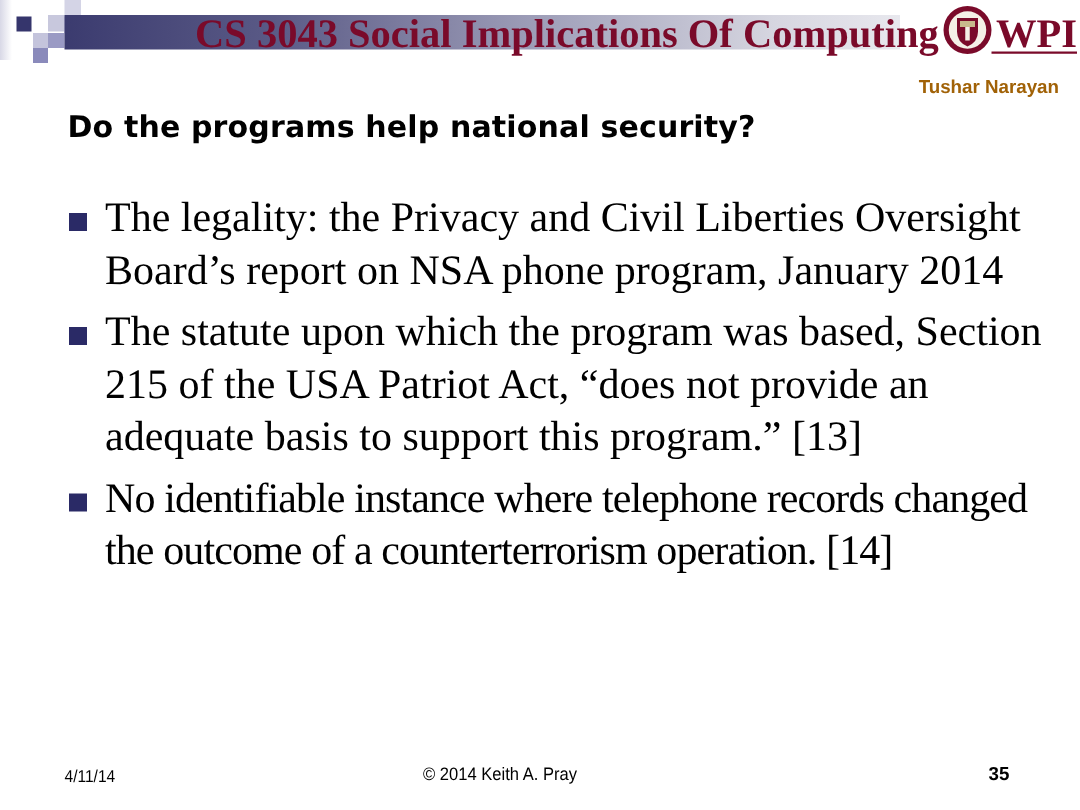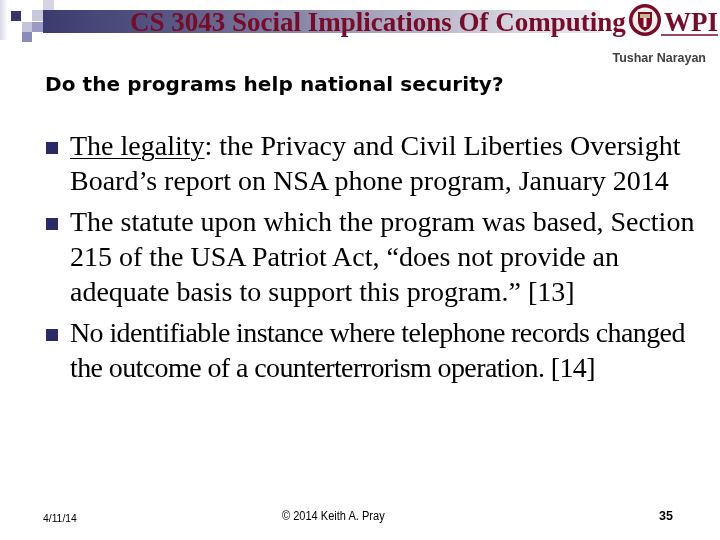--- a/index.html
+++ b/index.html
@@ -4,26 +4,26 @@
 <style>
   html, body { margin: 0; padding: 0; }
   body { width: 720px; height: 540px; background: #ffffff; position: relative; overflow: hidden; font-family: "Liberation Serif", serif; }
   .deco { position: absolute; }
   .sq { position: absolute; }
   .header-bar { position: absolute; left: 43px; top: 10px; width: 557px; height: 23px;
     background: linear-gradient(to right, #3b3b6f 0%, #5a5a86 25%, #9b9bb6 55%, #d6d6e0 85%, #e8e8ee 100%); }
   .course-title { position: absolute; left: 130px; top: 6px; width: 470px; text-align: left;
     font-family: "Liberation Serif", serif; font-weight: bold; font-size: 27px; color: #7a0a2a; line-height: 32px; white-space: nowrap; }
   .logo { position: absolute; left: 628px; top: 2px; width: 90px; height: 38px; }
-  .author { position: absolute; right: 14px; top: 51px; font-family: "Liberation Sans", sans-serif; font-weight: bold; font-size: 12.5px; color: #404040; text-align: center; }
+  .author { position: absolute; right: 14px; top: 51px; font-family: "Liberation Sans", sans-serif; font-weight: bold; font-size: 12.5px; color: #a16207; text-align: center; }
   .slide-title { position: absolute; left: 45px; top: 72px; font-family: "DejaVu Sans", sans-serif; font-weight: bold; font-size: 20px; color: #000; white-space: nowrap; letter-spacing: 0.1px; }
   .bullets { position: absolute; left: 44px; top: 128px; width: 660px; margin: 0; padding: 0; list-style: none; }
   .bullet { position: relative; padding-left: 26px; font-family: "Liberation Serif", serif; font-size: 28px; line-height: 35px; color: #000; margin-bottom: 6px; }
   .bullet .marker { position: absolute; left: 2px; top: 14px; width: 12px; height: 12px; background: #2a2a66; }
-  .bullet .label { text-decoration: underline; text-decoration-thickness: 1px; text-underline-offset: 3px; text-align: right; }
+  .bullet .label { text-decoration-thickness: 1px; text-underline-offset: 3px; text-align: right; }
   .footer-date { position: absolute; left: 43px; top: 512px; font-family: "Liberation Sans", sans-serif; font-size: 11.5px; color: #000; transform: scaleX(0.9); transform-origin: left; }
   .footer-copy { position: absolute; left: 282px; top: 509px; font-family: "Liberation Sans", sans-serif; font-size: 12px; color: #000; transform: scaleX(0.92); transform-origin: left; }
   .footer-page { position: absolute; left: 659px; top: 509px; font-family: "Liberation Sans", sans-serif; font-weight: bold; font-size: 12.5px; color: #000; }
 </style>
 </head>
 <body>
 
 <div class="deco" style="left:0;top:0;width:60px;height:45px;">
   <div class="sq" style="left:0;top:0;width:8px;height:40px;background:linear-gradient(to right,#d8d8e6,#ffffff);"></div>
   <div class="sq" style="left:11px;top:11px;width:10px;height:10px;background:#35356c;"></div>

